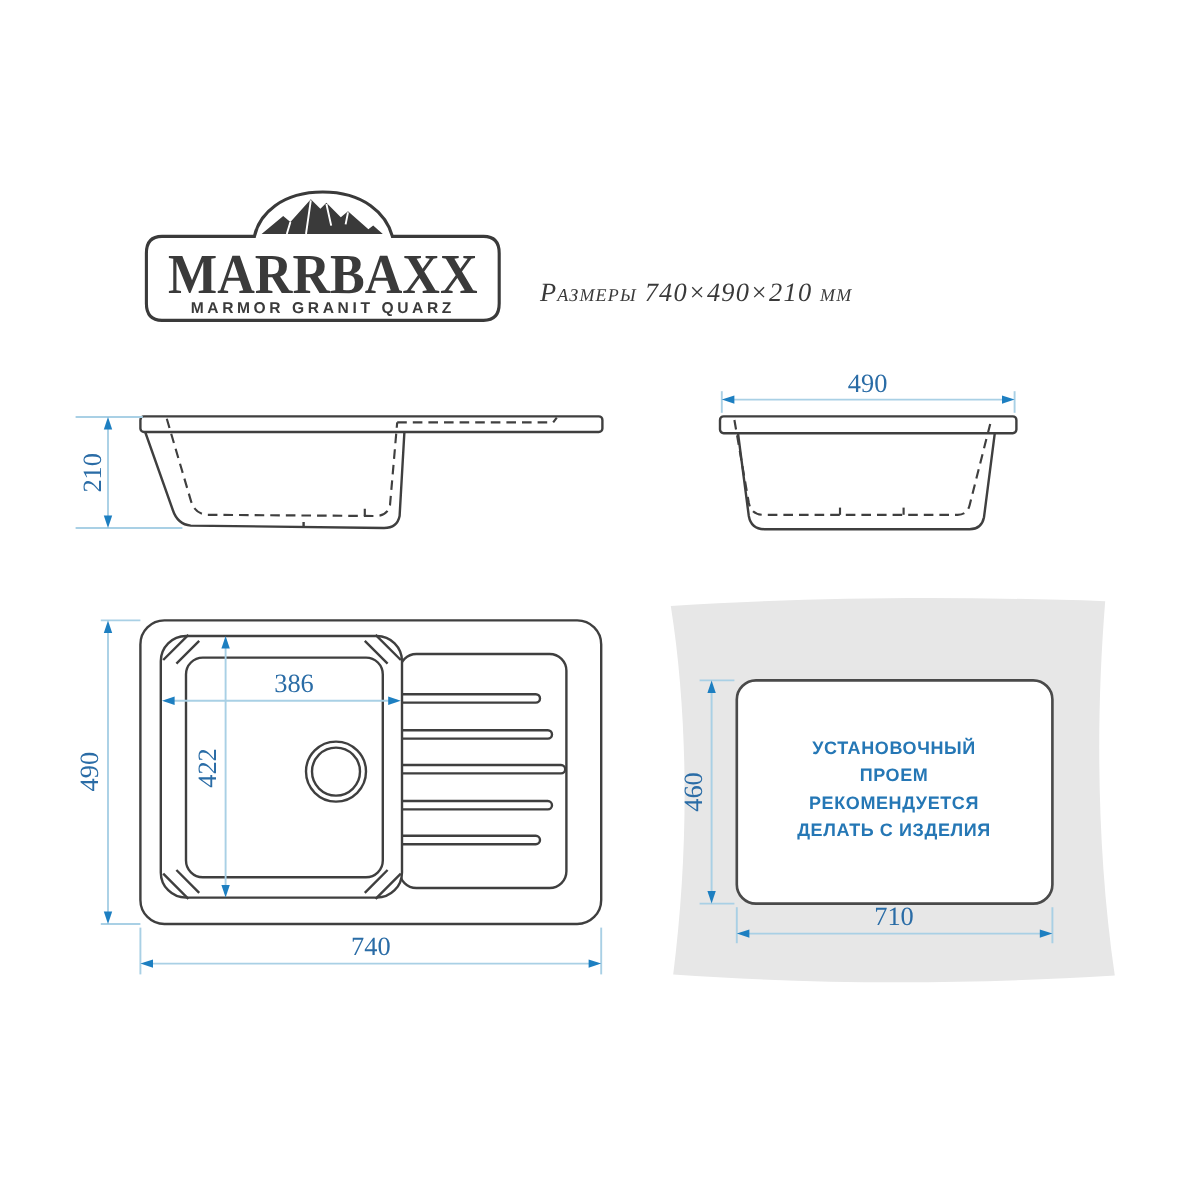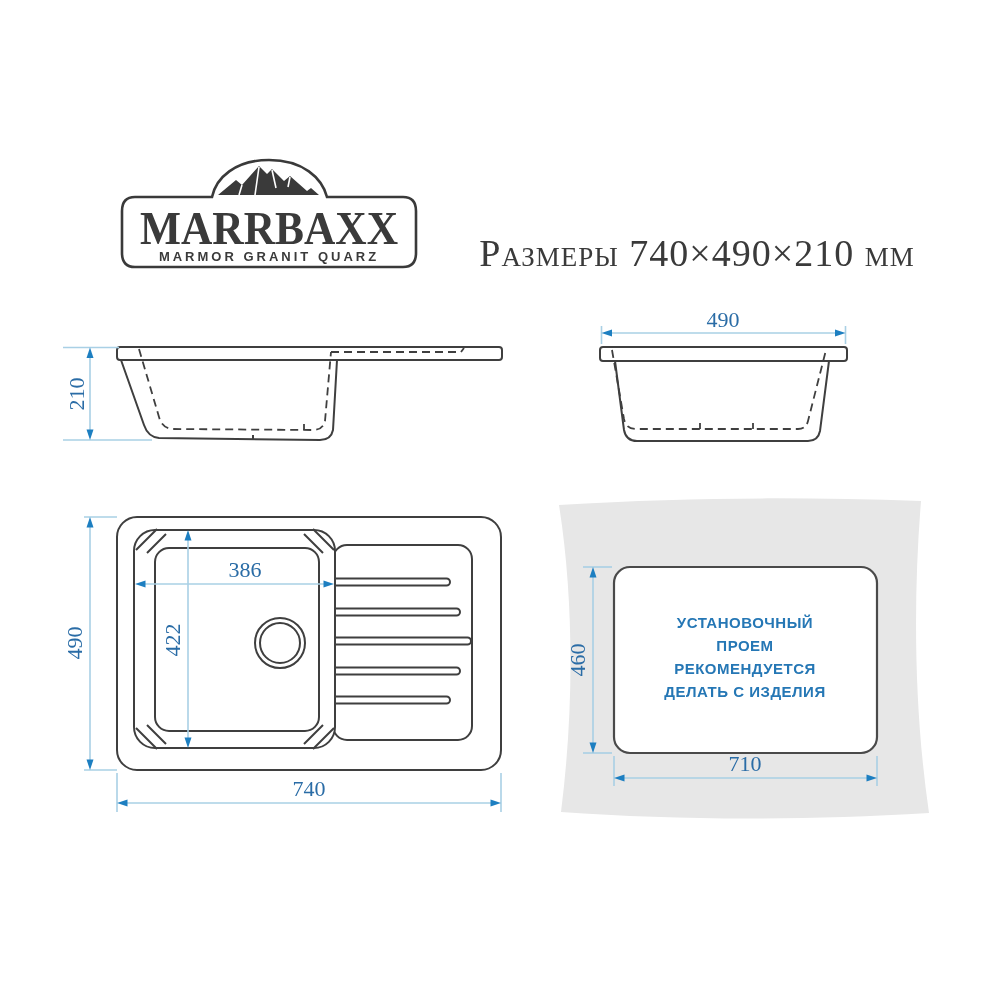--- a/index.html
+++ b/index.html
@@ -1,22 +1,22 @@
 <!DOCTYPE html>
 <html><head>
 <meta charset="utf-8">
 <style>
   html,body{margin:0;padding:0;background:#ffffff;}
   #canvas{position:relative;width:932px;height:1000px;background:#ffffff;overflow:hidden;
           font-family:"Liberation Serif",serif;}
   .abs{position:absolute;}
   #model-title{left:500px;top:172px;width:394px;text-align:center;
                font-size:46px;font-weight:bold;color:#2e2e2e;letter-spacing:1px;}
-  #size-line{left:450px;top:231px;width:494px;text-align:center;
-             font-size:38px;color:#3a3a3a;font-variant:small-caps;letter-spacing:1px;}
+  #size-line{left:450px;top:231px;width:494px;
+             font-size:22px;color:#3a3a3a;font-variant:small-caps;letter-spacing:1px;font-style:italic;}
   svg text.dim{font-family:"Liberation Serif",serif;font-size:22px;fill:#2a6ca6;}
   svg text.note{font-family:"Liberation Sans",sans-serif;font-size:15px;font-weight:bold;
                 fill:#2577b5;letter-spacing:0.5px;}
   svg .ln{stroke:#3f3f3f;stroke-width:2;fill:none;}
   svg .lnf{stroke:#3f3f3f;stroke-width:2;fill:#ffffff;}
   svg .dash{stroke:#3f3f3f;stroke-width:1.8;fill:none;stroke-dasharray:8 5;}
   svg .ext{stroke:#a9d0e5;stroke-width:1.6;fill:none;}
   svg .arr{fill:#1d7fc1;stroke:none;}
 </style>
 </head>

